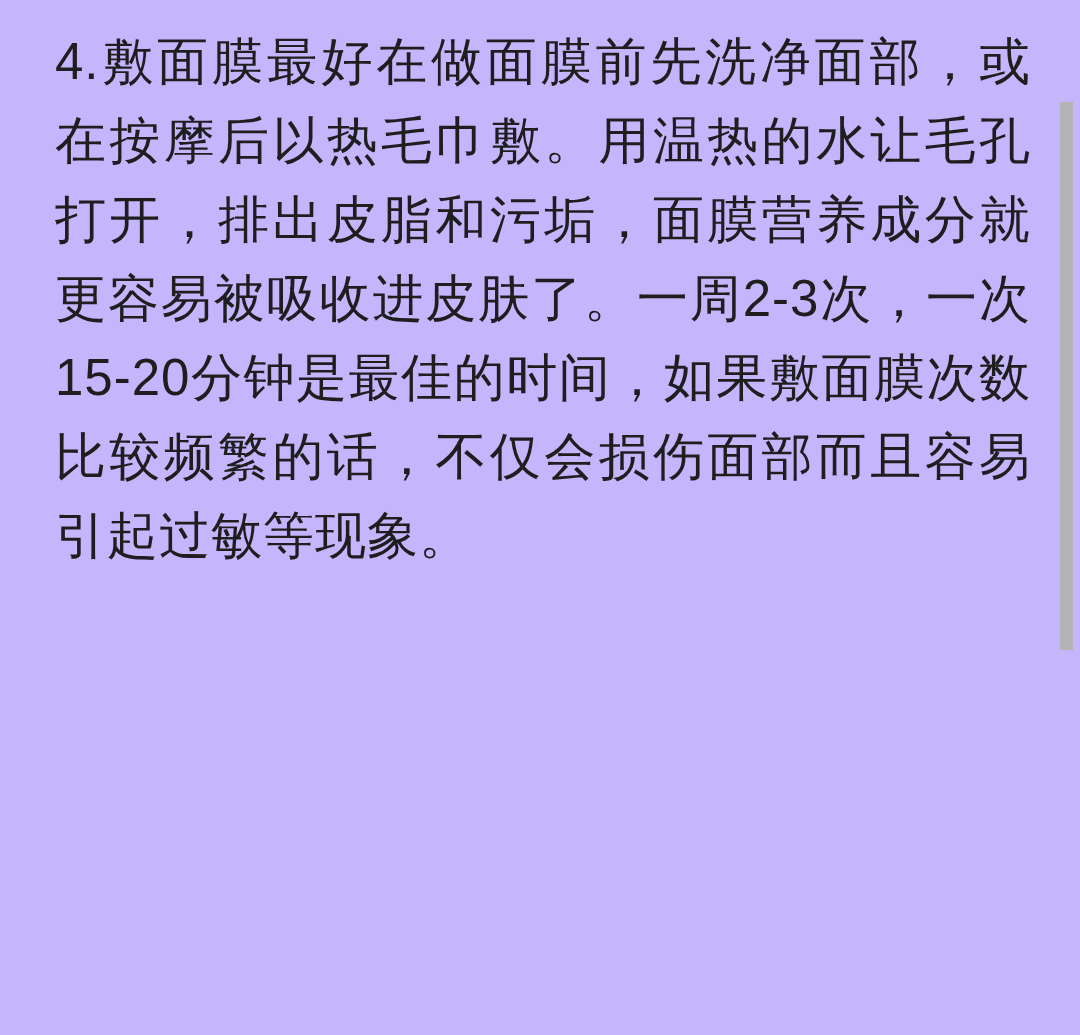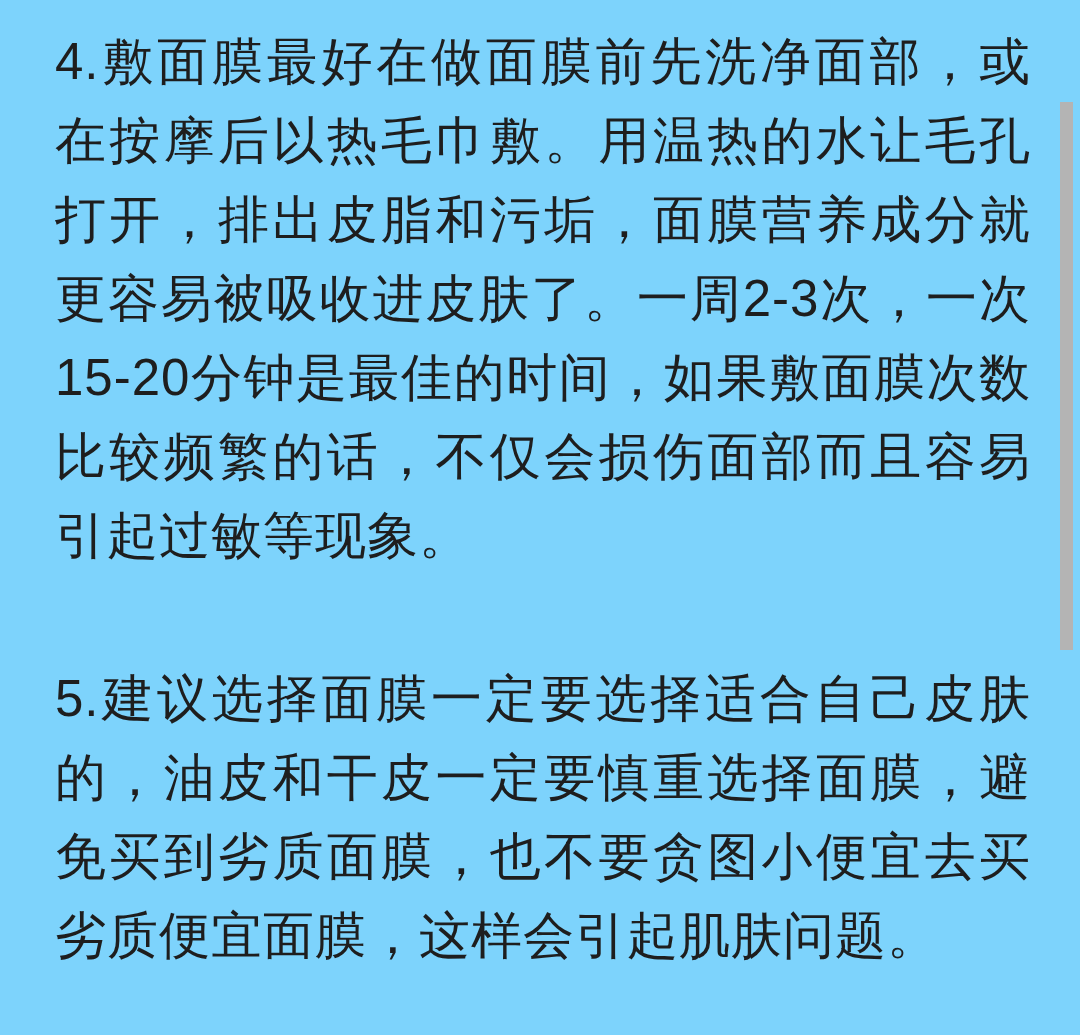--- a/index.html
+++ b/index.html
@@ -10,21 +10,21 @@
     width: 1080px;
     height: 1035px;
     background: #ffffff;
     font-family: "Liberation Sans", "DejaVu Sans", sans-serif;
     overflow: hidden;
   }
   .page {
     position: relative;
     width: 1080px;
     height: 1035px;
-    background: #7dd3fc;
+    background: #c4b5fd;
     overflow: hidden;
   }
   .content {
     position: absolute;
     left: 55px;
     top: 22px;
     width: 976px;
     color: #1e1e1e;
     font-size: 51px;
     line-height: 79px;
@@ -48,16 +48,15 @@
     height: 548px;
     background: #b4b4b4;
   }
 </style>
 </head>
 <body>
 
 <div class="page">
   <div class="content">
     <p>4.敷面膜最好在做面膜前先洗净面部，或在按摩后以热毛巾敷。用温热的水让毛孔打开，排出皮脂和污垢，面膜营养成分就更容易被吸收进皮肤了。一周2-3次，一次15-20分钟是最佳的时间，如果敷面膜次数比较频繁的话，不仅会损伤面部而且容易引起过敏等现象。</p>
-    <p>5.建议选择面膜一定要选择适合自己皮肤的，油皮和干皮一定要慎重选择面膜，避免买到劣质面膜，也不要贪图小便宜去买劣质便宜面膜，这样会引起肌肤问题。</p>
   </div>
   <div class="scrollbar-thumb"></div>
 </div>
 
 </body></html>

